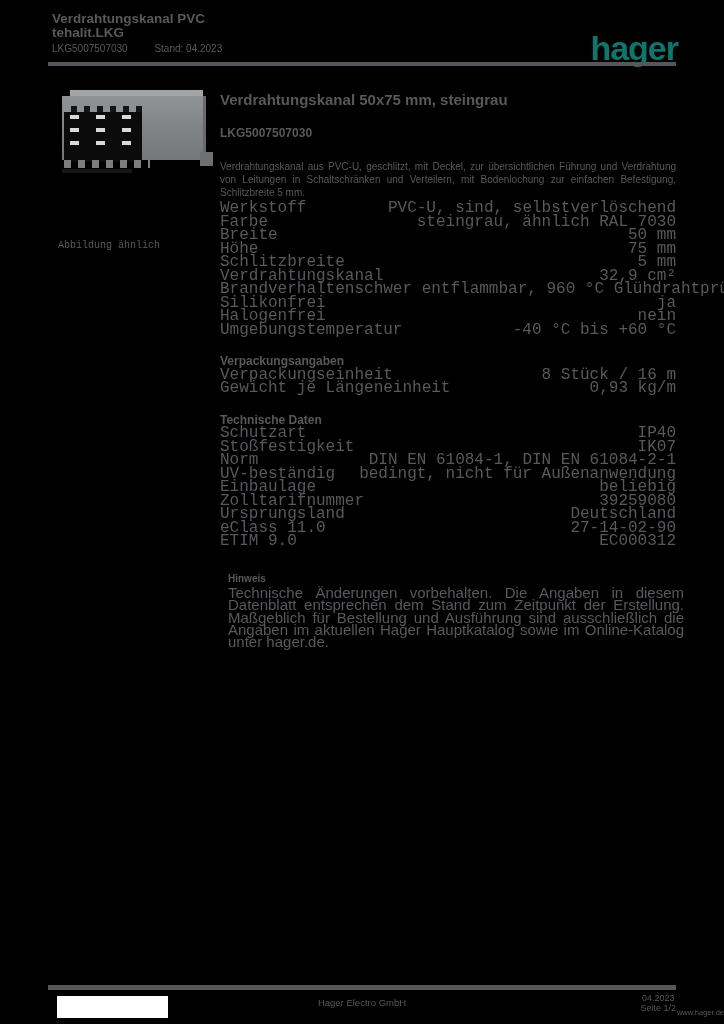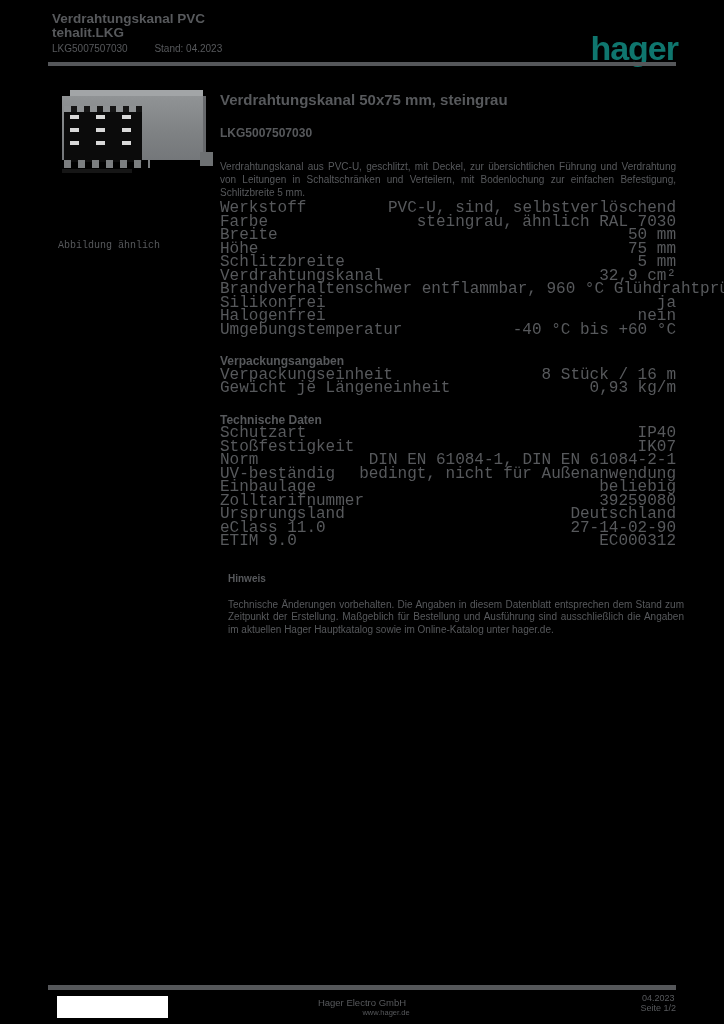--- a/index.html
+++ b/index.html
@@ -40,28 +40,28 @@
             line-height:14px;}
   .desc{position:absolute;left:220px;top:160px;width:456px;font-size:10px;
         line-height:13.2px;text-align:justify;}
   .spec{position:absolute;left:220px;top:202px;width:456px;}
   .spec-heading{font-weight:bold;font-size:12px;line-height:13.5px;margin-top:18px;}
   .spec-row{display:flex;justify-content:space-between;font-size:16px;line-height:13.5px;font-family:Liberation Mono, monospace;}
   .spec-label{white-space:nowrap;}
   .spec-value{text-align:right;white-space:nowrap;}
   .note{position:absolute;left:228px;top:572px;width:456px;}
   .note-h{font-weight:bold;font-size:10px;line-height:13px;}
-  .note-t{font-size:10px;line-height:12.3px;text-align:justify;margin-top:14px;}
+  .note-t{font-size:15px;line-height:12.3px;text-align:justify;margin-top:2px;}
 
   
   .rule-bot{position:absolute;left:48px;top:985px;width:628px;height:5px;background:#55575a;}
   .f-white{position:absolute;left:57px;top:996px;width:111px;height:22px;background:#ffffff;}
   .f-center{position:absolute;left:0;right:0;top:997px;text-align:center;}
   .f-center .c1{font-size:9.5px;line-height:11px;}
-  .f-center .c2{font-size:7.5px;line-height:9px;padding-left:48px;}
+  .f-center .c2{font-size:7.5px;line-height:9px;padding-left:48px;text-align:right;}
   .f-right{position:absolute;right:48px;top:994px;text-align:center;font-size:9px;
            line-height:9.5px;}
 </style>
 </head>
 <body>
 
 <div class="page">
 
   <div class="hdr">
     <div class="hdr-l1">Verdrahtungskanal PVC</div>

